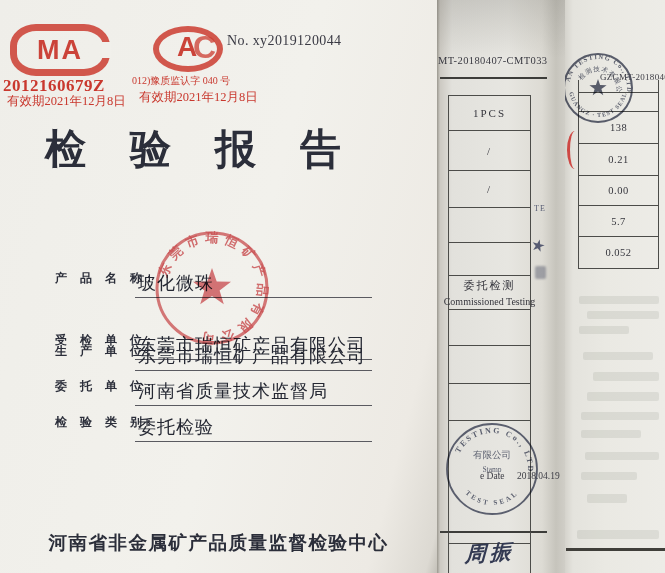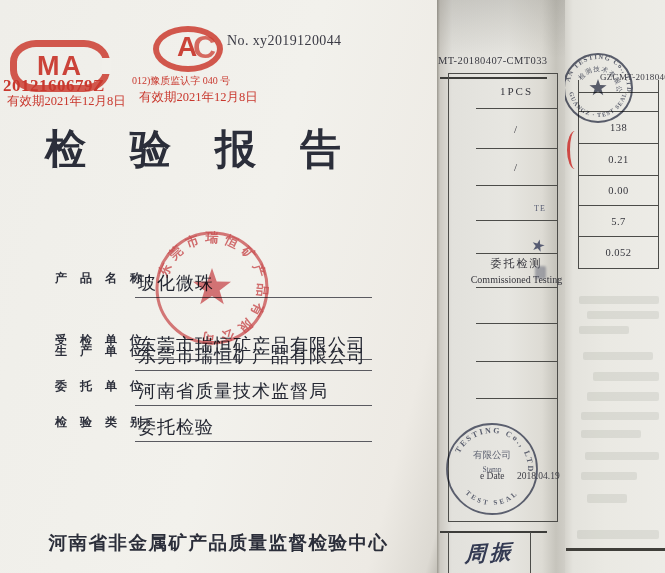--- a/index.html
+++ b/index.html
@@ -21,40 +21,40 @@
     border-radius:50%;filter:blur(.3px);}
   .botline{position:absolute;background:#403f3a;filter:blur(.3px);}
 
   
   .page.mid{left:437px;width:128px;z-index:20;
     background:linear-gradient(to right,#9b988f 0,#ccc9c2 3px,#e2e1dc 15px,#e7e6e1 55%,#dddbd4 82%,#c6c4bc 93%,#d0cec7 100%);}
   .page.mid::before{content:"";position:absolute;left:0;top:0;width:100%;height:58px;
     background:linear-gradient(to bottom,rgba(105,103,96,.22),rgba(105,103,96,0));}
   .m-repno{position:absolute;left:1px;top:55px;font-size:10.5px;color:#3a3a42;letter-spacing:.4px;white-space:nowrap;}
   .m-rule{position:absolute;left:3px;width:107px;background:#3d3d3a;}
-  .m-table{position:absolute;left:11px;top:73px;width:81px;border:1px solid #4c4c49;padding-left:27px;}
+  .m-table{position:absolute;left:11px;top:95px;width:81px;border:1px solid #4c4c49;}
   .m-row{display:flex;flex-direction:column;align-items:center;justify-content:center;
     border-top:1px solid #4c4c49;font-size:11px;color:#35353c;}
   .m-row:first-child{border-top:none;}
   .m-row .cn{letter-spacing:2px;}
   .m-row .en{font-size:10px;letter-spacing:0;margin-top:3px;white-space:nowrap;}
   .m-sigcell{position:absolute;left:11px;top:532px;width:81px;height:41px;
     border-left:1px solid #4c4c49;border-right:1px solid #4c4c49;
     display:flex;align-items:center;justify-content:center;}
   .signature{font-size:21px;font-weight:bold;font-style:italic;color:#333a52;
     transform:rotate(-4deg) skewX(-6deg);letter-spacing:4px;}
   .frag{position:absolute;color:#565b72;}
   .date-row{position:absolute;left:43px;top:471px;font-size:9.5px;color:#3c3c44;white-space:nowrap;}
   .seal-navy{position:absolute;mix-blend-mode:multiply;opacity:.9;}
 
   
   .page.main{left:0;width:437px;z-index:30;
     background:linear-gradient(105deg,#efeee9 0%,#f2f1ec 55%,#edeae4 88%,#dcd9d2 98%,#c3c0b8 100%);}
   .red{color:#c9382e;}
-  .cma-logo{position:absolute;left:10px;top:40px;width:86px;height:38px;
+  .cma-logo{position:absolute;left:10px;top:24px;width:86px;height:38px;
     border:7px solid rgba(203,60,48,.85);border-radius:26px/22px;
     display:flex;align-items:center;justify-content:center;filter:blur(.3px);}
   .cma-logo .notch{position:absolute;right:-8px;top:11px;width:9px;height:16px;background:#f1f0eb;}
   .cma-letters{font-weight:bold;font-size:27px;color:rgba(198,48,38,.9);letter-spacing:2px;font-family:"Liberation Sans",sans-serif;}
   .cal-logo{position:absolute;left:153px;top:26px;width:58px;height:34px;
     border:6px solid rgba(203,60,48,.85);border-radius:50%;filter:blur(.3px);}
   .cal-a{position:absolute;left:18px;top:-1px;font-weight:bold;font-size:28px;color:rgba(198,48,38,.9);font-family:"Liberation Sans",sans-serif;}
   .cal-c{position:absolute;left:34px;top:-3px;font-weight:bold;font-size:32px;color:rgba(203,60,48,.75);font-family:"Liberation Sans",sans-serif;}
   .stamp-sub{position:absolute;white-space:nowrap;filter:blur(.25px);}
   .repno-main{position:absolute;left:227px;top:33px;font-size:14px;color:#3a3a44;letter-spacing:.4px;}

